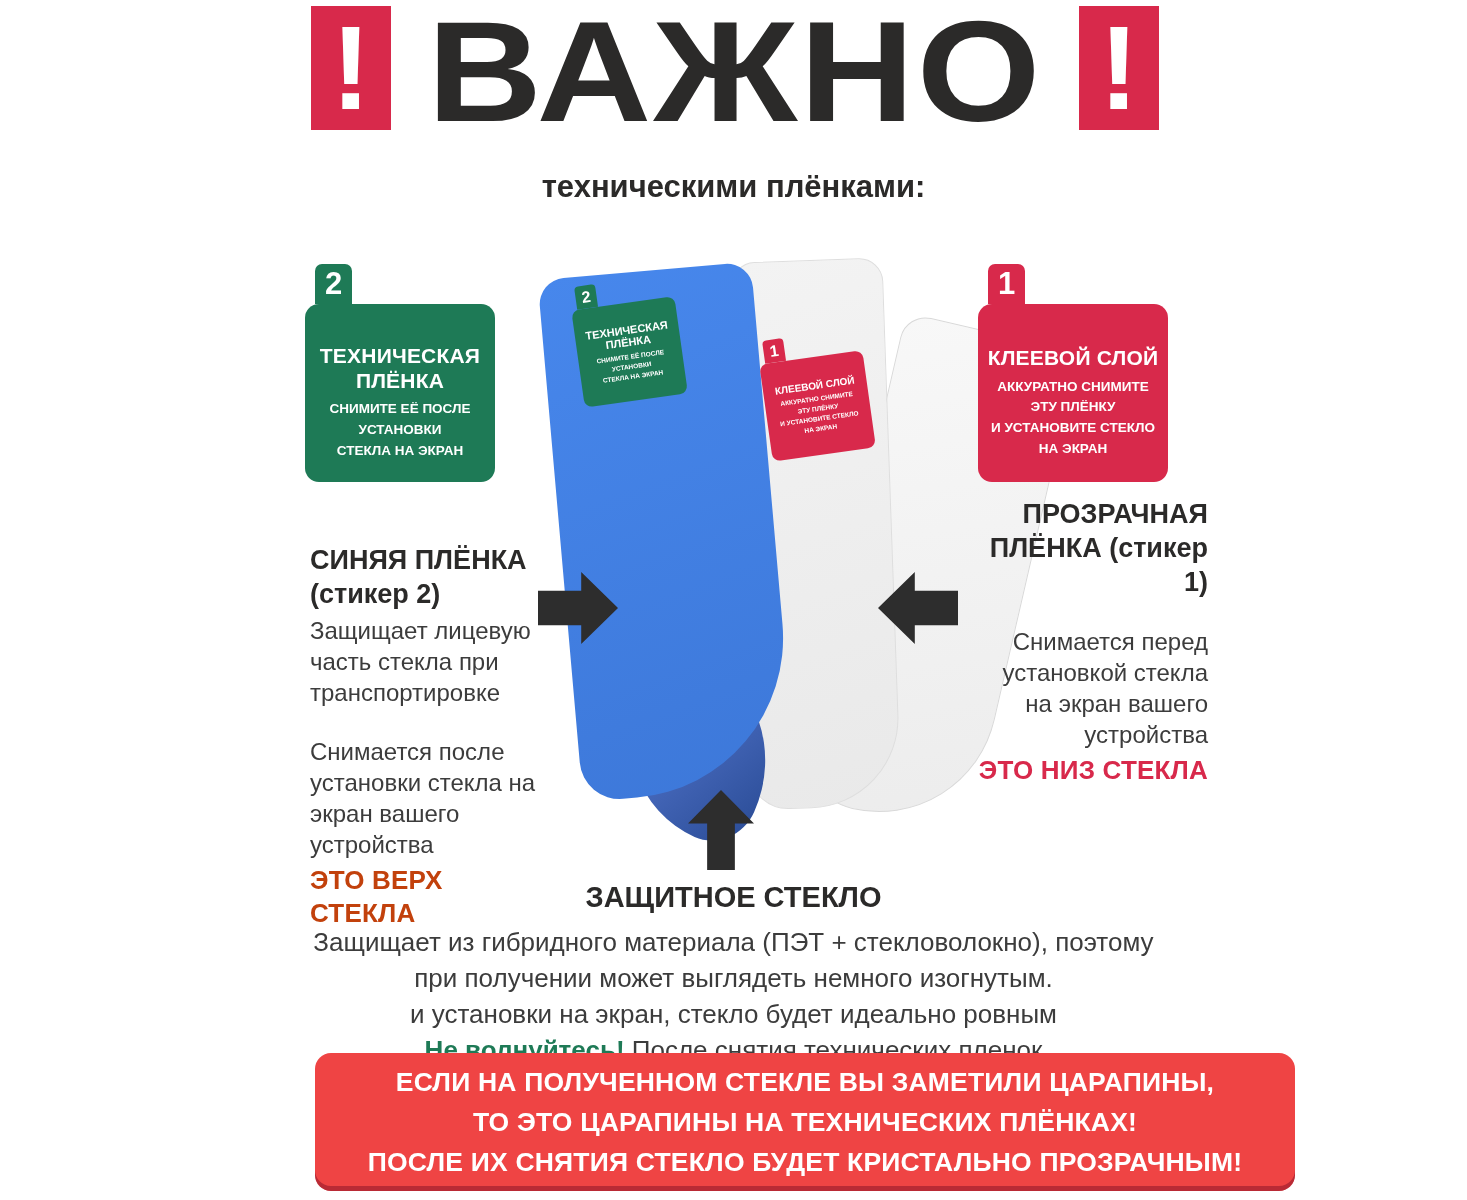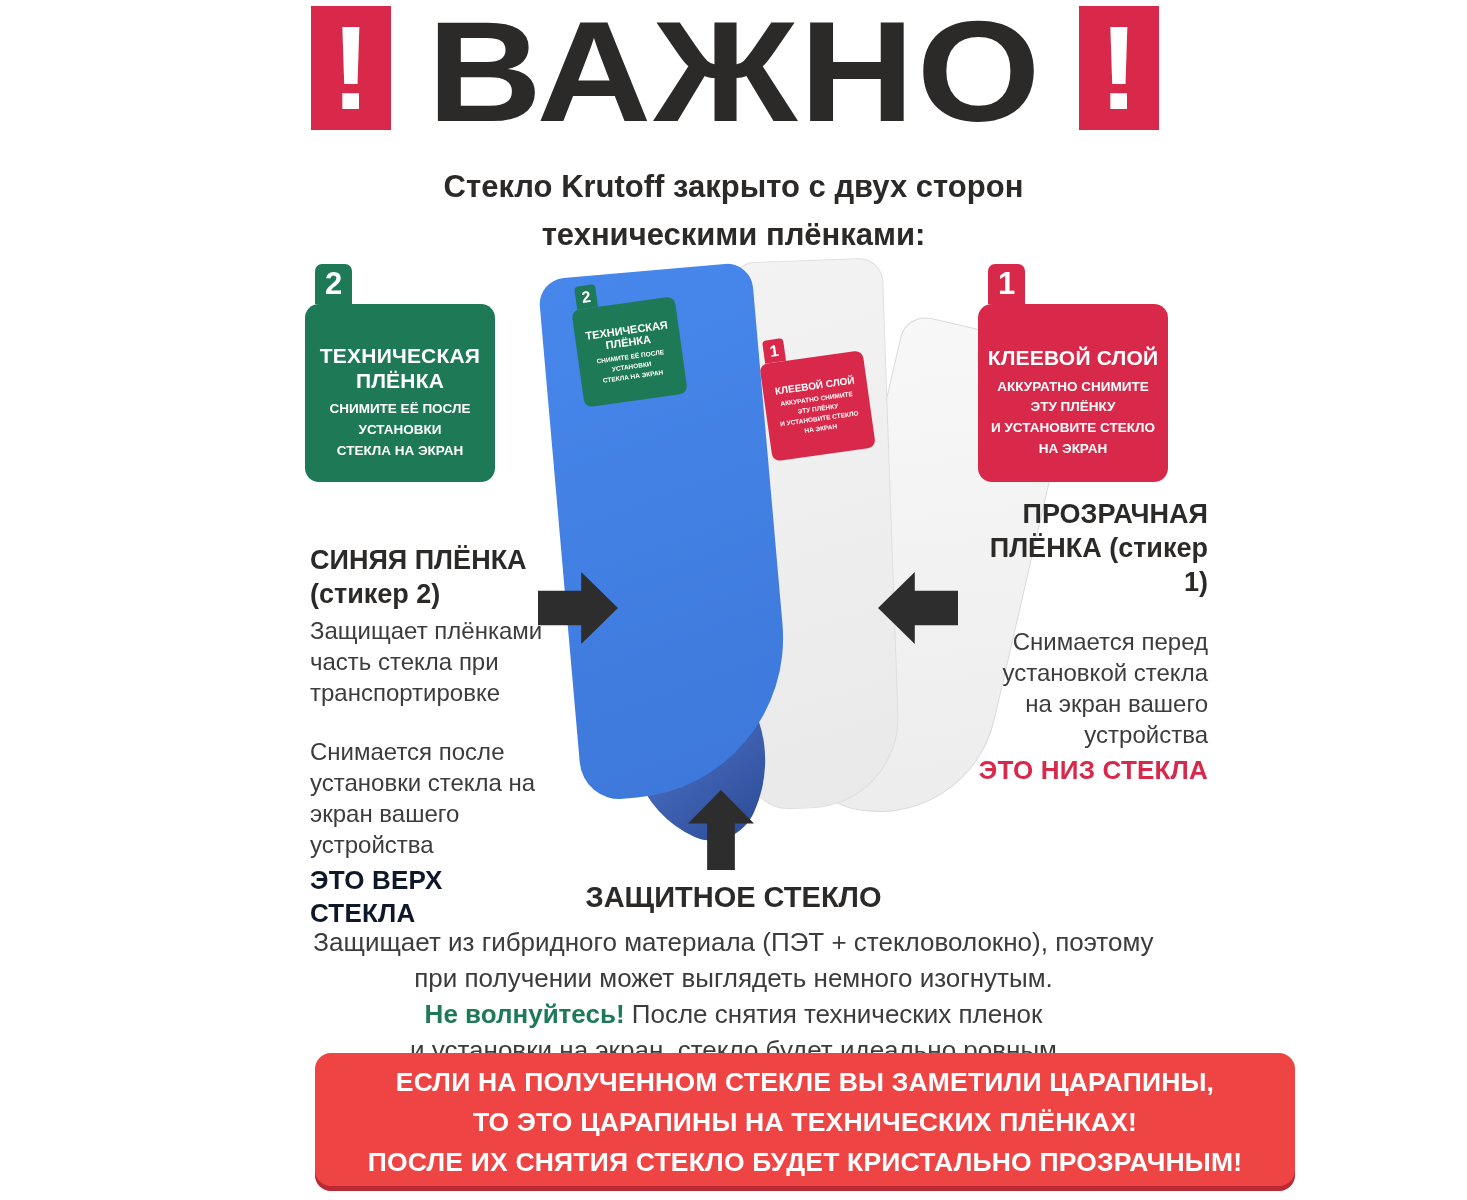--- a/index.html
+++ b/index.html
@@ -73,21 +73,21 @@
 
   
   .desc { position:absolute; top:497px; width:238px; font-size:24px; line-height:1.29;
     color:#3c3c3c; z-index:25; }
   .desc-left  { left:310px; text-align:left;margin-top:46px; }
   .desc-right { left:970px; text-align:right; }
   .desc-heading { font-weight:bold; font-size:27px; line-height:1.26; color:#2b2a29; }
   .desc-para1 { margin-top:5px; }
   .desc-para2 { margin-top:28px; }
   .desc-highlight { font-weight:bold; font-size:26px; margin-top:3px; letter-spacing:.2px; }
-  .desc-left  .desc-highlight { color:#0f172a; }
+  .desc-left  .desc-highlight { color:#c2410c; }
   .desc-right .desc-highlight { color:#d8294b; }
 
   
   .glass-note { position:absolute; left:0; top:880px; width:1467px; text-align:center;
     color:#3c3c3c; font-size:26px; line-height:1.22; z-index:25; }
   .glass-note-heading { font-weight:bold; font-size:29px; color:#2b2a29; margin-bottom:12px; }
   .glass-note-line { margin-top:4px; }
   .note-highlight { color:#1e7a56; font-weight:bold; }
 
   
@@ -103,21 +103,20 @@
 <div class="poster">
 
   <div class="excl-block excl-left">
     <span>!</span>
   </div>
   <div class="poster-title">ВАЖНО</div>
   <div class="excl-block excl-right">
     <span>!</span>
   </div>
   <div class="subtitle">
-    <div>Стекло Krutoff закрыто с двух сторон</div>
     <div>техническими плёнками:</div>
   </div>
 
   <div class="sticker-card green card-tech">
     <div class="sticker-tab">2</div>
     <div class="sticker-body">
       <div class="sticker-heading">
         <div>ТЕХНИЧЕСКАЯ</div>
         <div>ПЛЁНКА</div>
       </div>
@@ -178,40 +177,40 @@
       </div>
     </div>
   </div>
 
   <div class="arrow arrow-right"></div>
   <div class="arrow arrow-left"></div>
   <div class="arrow arrow-up"></div>
 
   <div class="desc desc-left">
     <div class="desc-heading">СИНЯЯ ПЛЁНКА (стикер 2)</div>
-    <div class="desc-para1">Защищает плёнками часть стекла при транспортировке</div>
+    <div class="desc-para1">Защищает лицевую часть стекла при транспортировке</div>
     <div class="desc-para2">Снимается после установки стекла на экран вашего устройства</div>
     <div class="desc-highlight">ЭТО ВЕРХ СТЕКЛА</div>
   </div>
 
   <div class="desc desc-right">
     <div class="desc-heading">ПРОЗРАЧНАЯ ПЛЁНКА (стикер 1)</div>
     <div class="desc-para2">Снимается перед установкой стекла на экран вашего устройства</div>
     <div class="desc-highlight">ЭТО НИЗ СТЕКЛА</div>
   </div>
 
   <div class="glass-note">
     <div class="glass-note-heading">ЗАЩИТНОЕ СТЕКЛО</div>
     <div class="glass-note-line">Защищает из гибридного материала (ПЭТ + стекловолокно), поэтому</div>
     <div class="glass-note-line">при получении может выглядеть немного изогнутым.</div>
+    <div class="glass-note-line">и установки на экран, стекло будет идеально ровным</div>
     <div class="glass-note-line">
       <span class="note-highlight">Не волнуйтесь!</span>
       <span>После снятия технических пленок</span>
     </div>
-    <div class="glass-note-line">и установки на экран, стекло будет идеально ровным</div>
   </div>
 
   <div class="warning-banner">
     <div>ЕСЛИ НА ПОЛУЧЕННОМ СТЕКЛЕ ВЫ ЗАМЕТИЛИ ЦАРАПИНЫ,</div>
     <div>ТО ЭТО ЦАРАПИНЫ НА ТЕХНИЧЕСКИХ ПЛЁНКАХ!</div>
     <div>ПОСЛЕ ИХ СНЯТИЯ СТЕКЛО БУДЕТ КРИСТАЛЬНО ПРОЗРАЧНЫМ!</div>
   </div>
 
 </div>
 

